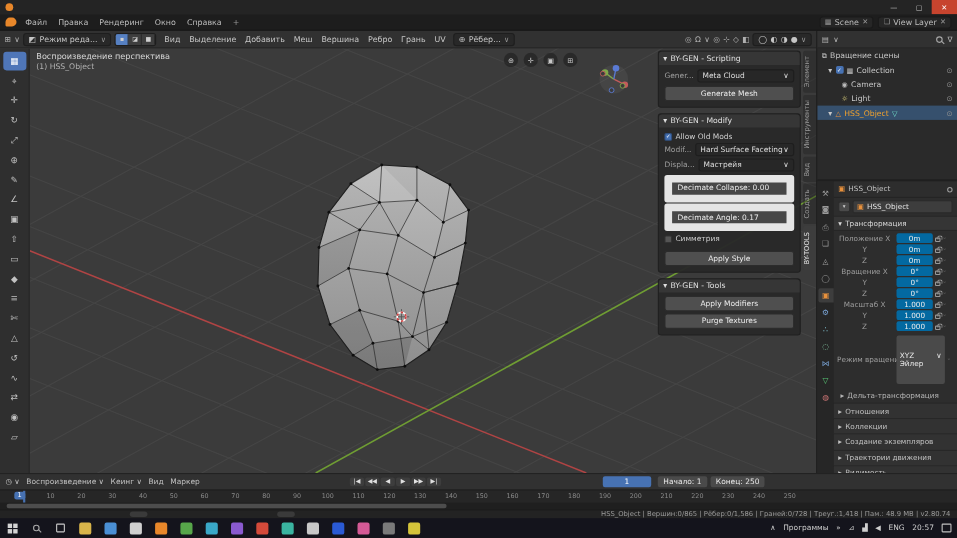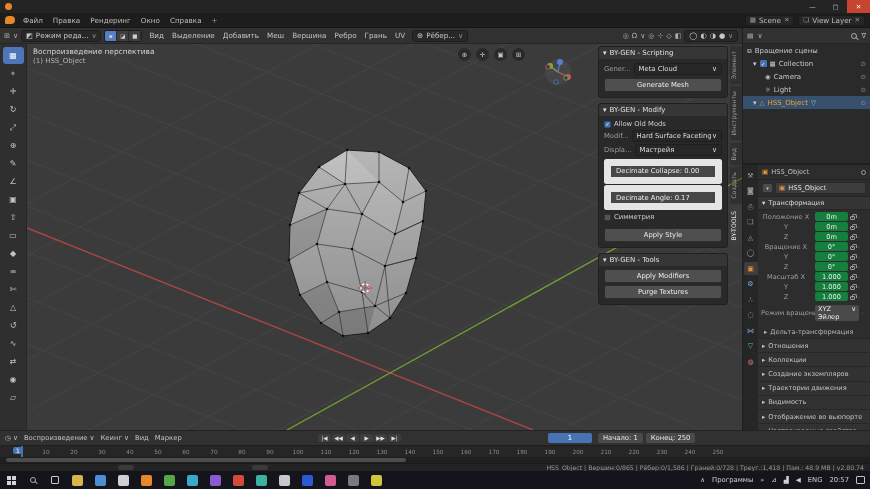--- a/index.html
+++ b/index.html
@@ -89,22 +89,22 @@
   .pmain{flex:1;background:#2d2d2d;font-size:6.6px;color:#c0c0c0;overflow:hidden}
   .pcrumb{display:flex;align-items:center;gap:3px;padding:3px 4px;border-bottom:1px solid #242424}
   .pin{width:5px;height:5px;border:1px solid #9a9a9a;border-radius:50%;margin-left:auto}
   .pname-row{display:flex;align-items:center;gap:2px;padding:2px 4px}
   .browse{width:11px;height:10px;background:#4a4a4a;border:1px solid #2c2c2c;border-radius:2px;display:flex;align-items:center;justify-content:center;font-size:5px;color:#ccc}
   .idfield{flex:1;display:flex;align-items:center;gap:3px;background:#3d3d3d;border:1px solid #2a2a2a;border-radius:2px;padding:1px 3px;color:#e2e2e2}
   .phead{display:flex;align-items:center;gap:3px;background:#353535;padding:2px 4px;color:#d8d8d8;border-top:1px solid #262626;border-bottom:1px solid #262626}
   .tgrid{padding:2px 3px 3px}
   .trow{display:flex;align-items:center;gap:2px;margin-bottom:1px}
   .tlabel{width:52px;text-align:center;color:#9e9e9e;padding-right:2px;white-space:nowrap}
-  .tfield{width:33px;background:#15803d;border-radius:2px;text-align:center;color:#ececec;padding:0.5px 0}
-  .tdropf{width:44px;display:flex;justify-content:space-between;background:#4a4a4a;border-radius:2px;color:#ececec;padding:0 3px}
+  .tfield{width:33px;background:#0369a1;border-radius:2px;text-align:center;color:#ececec;padding:0.5px 0}
+  .tdropf{width:44px;display:flex;justify-content:space-between;background:#4a4a4a;border-radius:2px;color:#ececec;padding:14px 3px}
   .lock{width:5px;height:4px;border:1px solid #999;border-radius:1px;position:relative;margin-top:2px;flex:none}
   .lock::before{content:"";position:absolute;top:-3px;left:0.5px;width:3px;height:3px;border:1px solid #999;border-bottom:none;border-radius:2px 2px 0 0}
   .adot{color:#8a8a8a;font-size:5.5px}
   .pdelta{display:flex;align-items:center;gap:3px;padding:2.5px 6px;color:#b5b5b5;border-bottom:1px solid #272727}
   .psec{display:flex;align-items:center;gap:3px;padding:2.6px 4px;background:#323232;border-bottom:1px solid #272727;color:#c2c2c2}
 
   
   #timeline-header{position:absolute;left:0;top:430px;width:870px;height:15px;background:#313131;border-top:1px solid #222;display:flex;align-items:center;gap:6px;padding:0 5px;font-size:6.8px;color:#c0c0c0}
   .thl{display:flex;align-items:center;gap:2px;white-space:nowrap}
   .transport{position:absolute;left:318px;display:flex;gap:1px}

